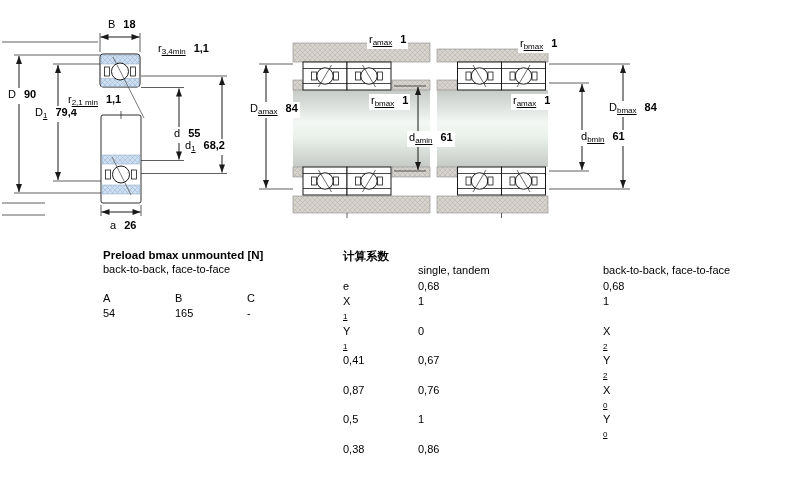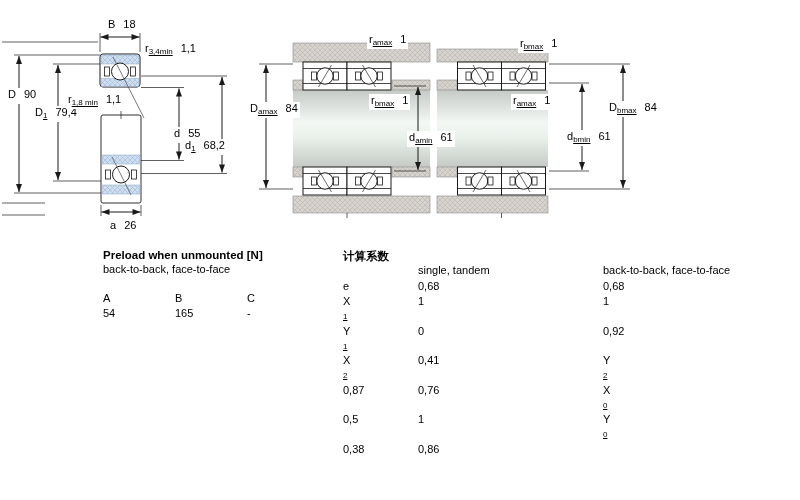--- a/index.html
+++ b/index.html
@@ -6,21 +6,21 @@
   #stage {
     position:relative; width:800px; height:500px; background:#fff;
     font-family:"Liberation Sans", sans-serif; color:#000; overflow:hidden;
   }
   #artwork { position:absolute; left:0; top:0; z-index:0; }
   .dim {
     position:absolute; z-index:2; white-space:nowrap;
     font-size:11px; line-height:12px; background:#fff; padding:0 2px;
   }
   .dim sub, .lbl sub { font-size:8px; vertical-align:-2px; letter-spacing:0;text-decoration:underline; }
-  .dim .val { margin-left:8px; }
+  .dim .val { margin-left:8px;font-weight:bold; }
   .tblock { position:absolute; z-index:2; font-size:11px; }
   .tt { font-weight:bold; font-size:11.5px; }
   .pt-sub { margin-top:2px; }
   .pt-grid { display:grid; grid-template-columns:72px 72px 72px; margin-top:17px; row-gap:3px; }
   .ft-grid { display:grid; grid-template-columns:75px 185px auto; row-gap:3.5px; }
   .ft-grid span { display:block; }
 </style>
 </head>
 <body>
 
@@ -145,40 +145,40 @@
       <line x1="549" y1="171" x2="589" y2="171" stroke="#1a1a1a" stroke-width="0.7"></line>
       <line x1="582" y1="84" x2="582" y2="170" stroke="#1a1a1a" marker-start="url(#ah)" marker-end="url(#ah)"></line>
 
       <line x1="549" y1="64" x2="630" y2="64" stroke="#1a1a1a" stroke-width="0.7"></line>
       <line x1="549" y1="189" x2="630" y2="189" stroke="#1a1a1a" stroke-width="0.7"></line>
       <line x1="623" y1="65" x2="623" y2="188" stroke="#1a1a1a" marker-start="url(#ah)" marker-end="url(#ah)"></line>
     </g>
   </svg>
 
   <div class="dim" style="left:106px; top:18px"><span>B</span><sub></sub><span class="val">18</span></div>
-  <div class="dim" style="left:143px; top:42px"><span>r</span><sub>3,4min</sub><span class="val">1,1</span></div>
+  <div class="dim" style="left:156px; top:42px"><span>r</span><sub>3,4min</sub><span class="val">1,1</span></div>
   <div class="dim" style="left:6px; top:88px"><span>D</span><sub></sub><span class="val">90</span></div>
   <div class="dim" style="left:33px; top:106px"><span>D</span><sub>1</sub><span class="val">79,4</span></div>
-  <div class="dim" style="left:66px; top:93px"><span>r</span><sub>1,8 min</sub><span class="val">1,1</span></div>
+  <div class="dim" style="left:66px; top:93px"><span>r</span><sub>2,1 min</sub><span class="val">1,1</span></div>
   <div class="dim" style="left:172px; top:127px"><span>d</span><sub></sub><span class="val">55</span></div>
   <div class="dim" style="left:183px; top:139px"><span>d</span><sub>1</sub><span class="val">68,2</span></div>
   <div class="dim" style="left:108px; top:219px"><span>a</span><sub></sub><span class="val">26</span></div>
 
   <div class="dim" style="left:367px; top:33px"><span>r</span><sub>amax</sub><span class="val">1</span></div>
   <div class="dim" style="left:248px; top:102px"><span>D</span><sub>amax</sub><span class="val">84</span></div>
   <div class="dim" style="left:369px; top:94px"><span>r</span><sub>bmax</sub><span class="val">1</span></div>
   <div class="dim" style="left:407px; top:131px"><span>d</span><sub>amin</sub><span class="val">61</span></div>
 
   <div class="dim" style="left:518px; top:37px"><span>r</span><sub>bmax</sub><span class="val">1</span></div>
   <div class="dim" style="left:511px; top:94px"><span>r</span><sub>amax</sub><span class="val">1</span></div>
-  <div class="dim" style="left:565px; top:130px"><span>d</span><sub>bmin</sub><span class="val">61</span></div>
+  <div class="dim" style="left:579px; top:130px"><span>d</span><sub>bmin</sub><span class="val">61</span></div>
   <div class="dim" style="left:607px; top:101px"><span>D</span><sub>bmax</sub><span class="val">84</span></div>
 
   <div class="tblock" style="left:103px; top:249px">
-    <div class="tt">Preload when unmounted [N]</div>
+    <div class="tt">Preload bmax unmounted [N]</div>
     <div class="pt-sub">back-to-back, face-to-face</div>
     <div class="pt-grid">
       <span>A</span>
       <span>B</span>
       <span>C</span>
       <span>54</span>
       <span>165</span>
       <span>-</span>
     </div>
   </div>
@@ -193,24 +193,24 @@
       <span class="lbl"><span>e</span><sub></sub></span>
       <span>0,68</span>
       <span>0,68</span>
 
       <span class="lbl"><span>X</span><sub>1</sub></span>
       <span>1</span>
       <span>1</span>
 
       <span class="lbl"><span>Y</span><sub>1</sub></span>
       <span>0</span>
-      <span>0,92</span>
 
       <span class="lbl"><span>X</span><sub>2</sub></span>
       <span>0,41</span>
+      <span>0,67</span>
 
       <span class="lbl"><span>Y</span><sub>2</sub></span>
       <span>0,87</span>
       <span>0,76</span>
 
       <span class="lbl"><span>X</span><sub>0</sub></span>
       <span>0,5</span>
       <span>1</span>
 
       <span class="lbl"><span>Y</span><sub>0</sub></span>

